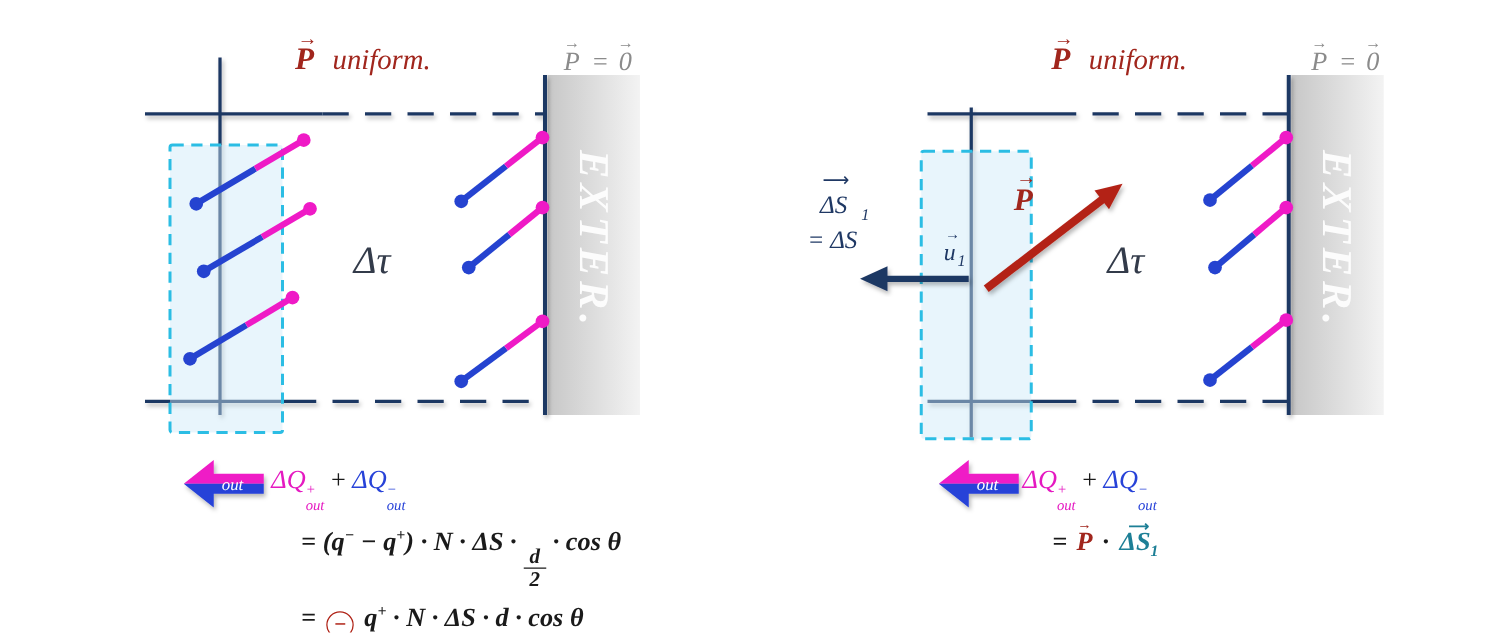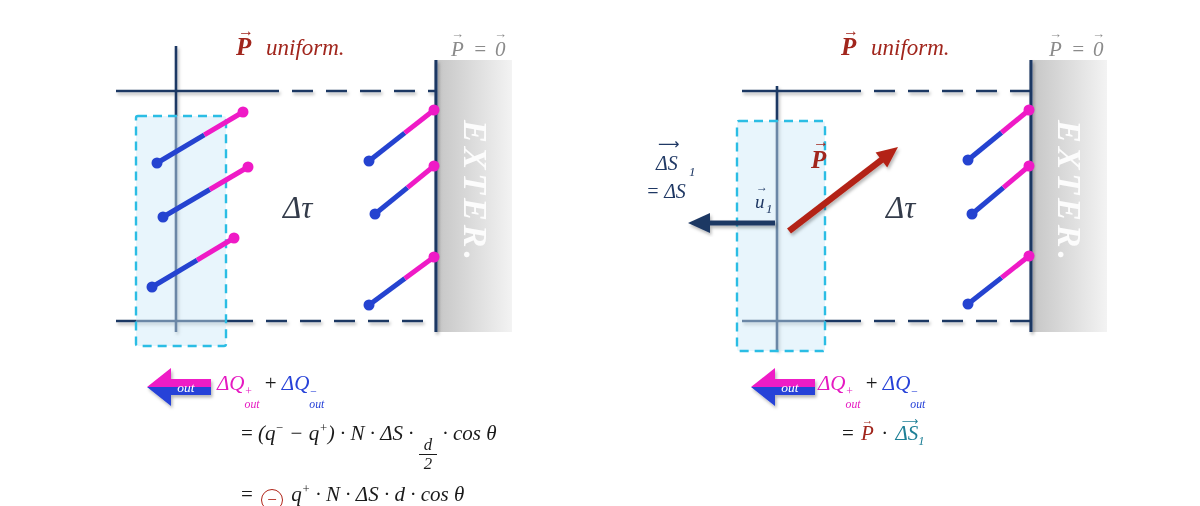--- a/index.html
+++ b/index.html
@@ -36,21 +36,21 @@
   .t-navy { font-size:20px; font-style:italic; fill:#1f3864; }
   .t-navy-sub { font-size:13px; font-style:italic; fill:#1f3864; }
   .t-navy-arrow { font-size:15px; fill:#1f3864; }
   .t-navy-arrow-sm { font-size:12px; fill:#1f3864; }
   .t-navy-u { font-size:19px; font-style:italic; fill:#1f3864; }
   .t-out { font-size:13.5px; font-style:italic; fill:#ffffff; }
 
   
   .formula { position:absolute; font-size:21px; color:#1a1a1a; white-space:nowrap; }
   .fline { margin-bottom:10px; }
-  .indent { margin-left:24px; }
+  .indent { margin-left:24px;font-weight:bold; }
   .it { font-style:italic;margin-top:12px; }
   .mag { color:#e519c1; }
   .blu { color:#2742d8; }
   .dred { color:#a1261d; }
   .teal { color:#1d7f96; }
   .blk { color:#1a1a1a; }
   sup, sub { font-size:0.6em; font-style:italic; }
   .ss { display:inline-flex; flex-direction:column; align-items:flex-start;
         font-size:0.56em; line-height:1.05; vertical-align:-0.45em; font-style:italic; }
   .frac { display:inline-flex; flex-direction:column; align-items:center;

